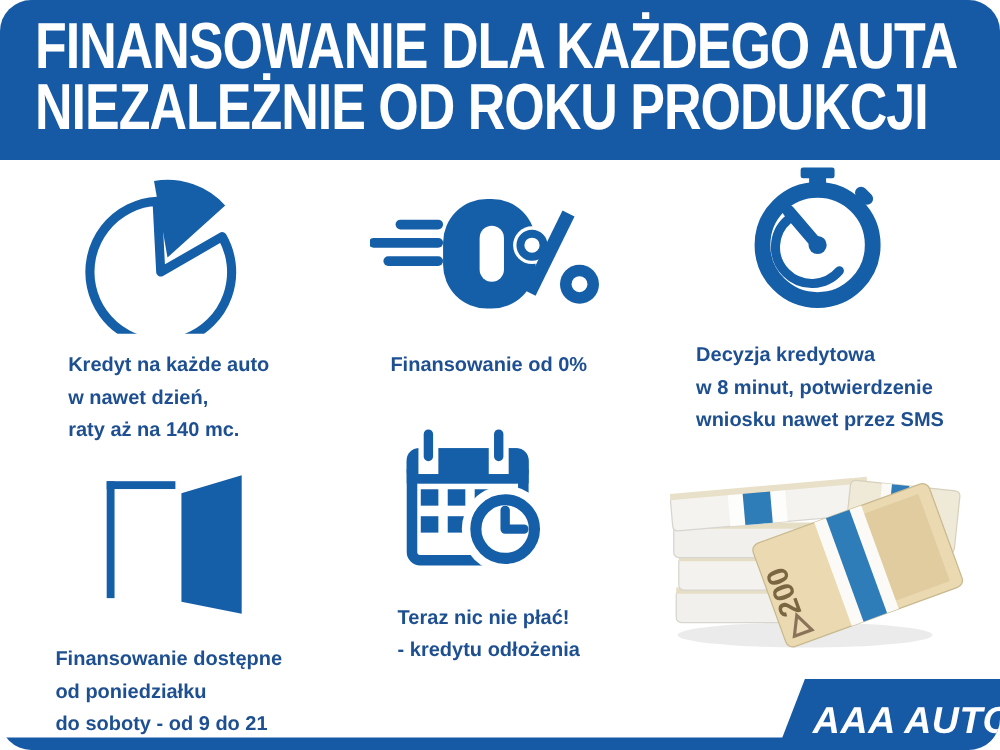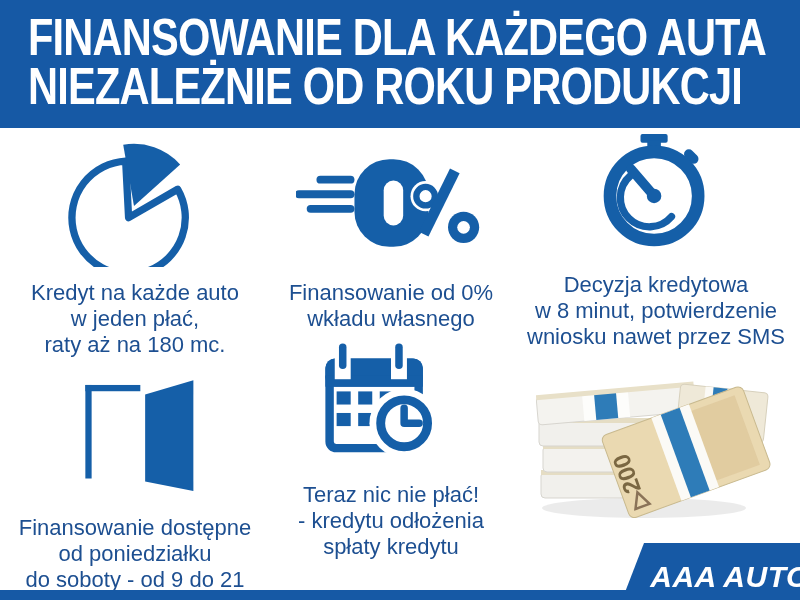--- a/index.html
+++ b/index.html
@@ -4,33 +4,33 @@
 <style>
   :root{
     --blue:#1659a5;
     --icon-blue:#155fa8;
     --navy:#1d4f91;
     --band-blue:#2e7cb8;
   }
   *{margin:0;padding:0;box-sizing:border-box;}
   html,body{width:800px;height:600px;overflow:hidden;background:#fff;
     font-family:"Liberation Sans",sans-serif;}
-  .poster{position:relative;width:800px;height:600px;background:#ffffff;overflow:hidden;}
+  .poster{position:relative;width:800px;height:600px;background:#ffffff;overflow:hidden;border-radius:25px;}
 
   
   .header{position:absolute;left:0;top:0;width:800px;height:128px;
     background:var(--blue);color:#fff;padding:13px 0 0 28px;}
   .header .hline{font-weight:bold;font-size:52px;line-height:49px;
     letter-spacing:-1px;white-space:nowrap;transform:scaleX(0.80);
     transform-origin:left center;}
 
   
   .cell{position:absolute;display:flex;flex-direction:column;align-items:center;}
   .icon-box{height:130px;display:flex;align-items:center;justify-content:center;margin-bottom:12px;}
-  .caption{font-size:22px;line-height:26px;color:var(--navy);text-align:center;font-weight:400;}
+  .caption{font-size:16px;line-height:26px;color:var(--navy);text-align:left;font-weight:700;}
   #cell-credit{left:10px;top:138px;width:250px;}
   #cell-zero{left:262px;top:138px;width:258px;}
   #cell-decision{left:518px;top:130px;width:276px;}
   #cell-door{left:10px;top:373px;width:250px;}
   #cell-calendar{left:262px;top:340px;width:258px;}
   #cell-money{left:518px;top:358px;width:272px;}
   #cell-money .icon-box{height:165px;margin-bottom:0;}
 
   svg .st{stroke:var(--icon-blue);fill:none;}
   svg .fl{fill:var(--icon-blue);}
@@ -56,22 +56,22 @@
 
   <div class="cell" id="cell-credit">
     <div class="icon-box">
       <svg width="160" height="128" viewBox="0 0 170 140">
         <path class="st" stroke-width="8" stroke-linejoin="round" d="M 78 86 L 74.8 24.1 A 62 62 0 1 0 131.7 55 Z"></path>
         <path class="fl" d="M 83.9 73.3 L 72.1 6.3 A 68 68 0 0 1 134.4 27.8 Z"></path>
       </svg>
     </div>
     <p class="caption">
       <span>Kredyt na każde auto</span><br>
-      <span>w jeden płać,</span><br>
-      <span>raty aż na 180 mc.</span>
+      <span>w nawet dzień,</span><br>
+      <span>raty aż na 140 mc.</span>
     </p>
   </div>
 
   <div class="cell" id="cell-zero">
     <div class="icon-box">
       <svg width="190" height="95" viewBox="0 0 195 95">
         <g class="st" stroke-width="8" stroke-linecap="round">
           <line x1="25" y1="23" x2="56" y2="23"></line>
           <line x1="3" y1="38" x2="56" y2="38"></line>
           <line x1="15" y1="53" x2="56" y2="53"></line>
@@ -80,21 +80,20 @@
         <rect x="90" y="24" width="20" height="46" rx="10" fill="#ffffff"></rect>
         <circle cx="133" cy="40" r="15.5" fill="#ffffff"></circle>
         <circle class="st" cx="133" cy="40" r="9.5" stroke-width="6.5"></circle>
         <line class="st" x1="163" y1="14" x2="131" y2="79" stroke-width="11"></line>
         <circle class="fl" cx="172" cy="72" r="16"></circle>
         <circle cx="172" cy="72" r="6.5" fill="#ffffff"></circle>
       </svg>
     </div>
     <p class="caption">
       <span>Finansowanie od 0%</span><br>
-      <span>wkładu własnego</span>
     </p>
   </div>
 
   <div class="cell" id="cell-decision">
     <div class="icon-box">
       <svg width="135" height="126" viewBox="0 0 135 130">
         <rect class="fl" x="51" y="2" width="28" height="9" rx="2"></rect>
         <rect class="fl" x="58" y="9" width="14" height="11"></rect>
         <rect class="fl" x="95" y="20" width="17" height="10" rx="5" transform="rotate(45 103 25)"></rect>
         <circle class="st" cx="65" cy="66" r="45.5" stroke-width="13"></circle>
@@ -144,21 +143,20 @@
           <rect x="68" y="76" width="15" height="14"></rect>
         </g>
         <circle cx="94" cy="87" r="37" fill="#ffffff"></circle>
         <circle cx="94" cy="87" r="25" fill="#ffffff" stroke="#155fa8" stroke-width="9.5"></circle>
         <path class="st" d="M 94 71 L 94 87 L 110 87" stroke-width="8" stroke-linecap="round" stroke-linejoin="round"></path>
       </svg>
     </div>
     <p class="caption">
       <span>Teraz nic nie płać!</span><br>
       <span>- kredytu odłożenia</span><br>
-      <span>spłaty kredytu</span>
     </p>
   </div>
 
   <div class="cell" id="cell-money">
     <div class="icon-box">
       <svg width="256" height="165" viewBox="0 0 250 165">
         <ellipse cx="115" cy="150" rx="102" ry="10" fill="rgba(0,0,0,0.08)"></ellipse>
 
         <g>
           <rect x="12" y="114" width="150" height="26" rx="4" fill="#f1f0ec" stroke="#d7d5cf"></rect>

